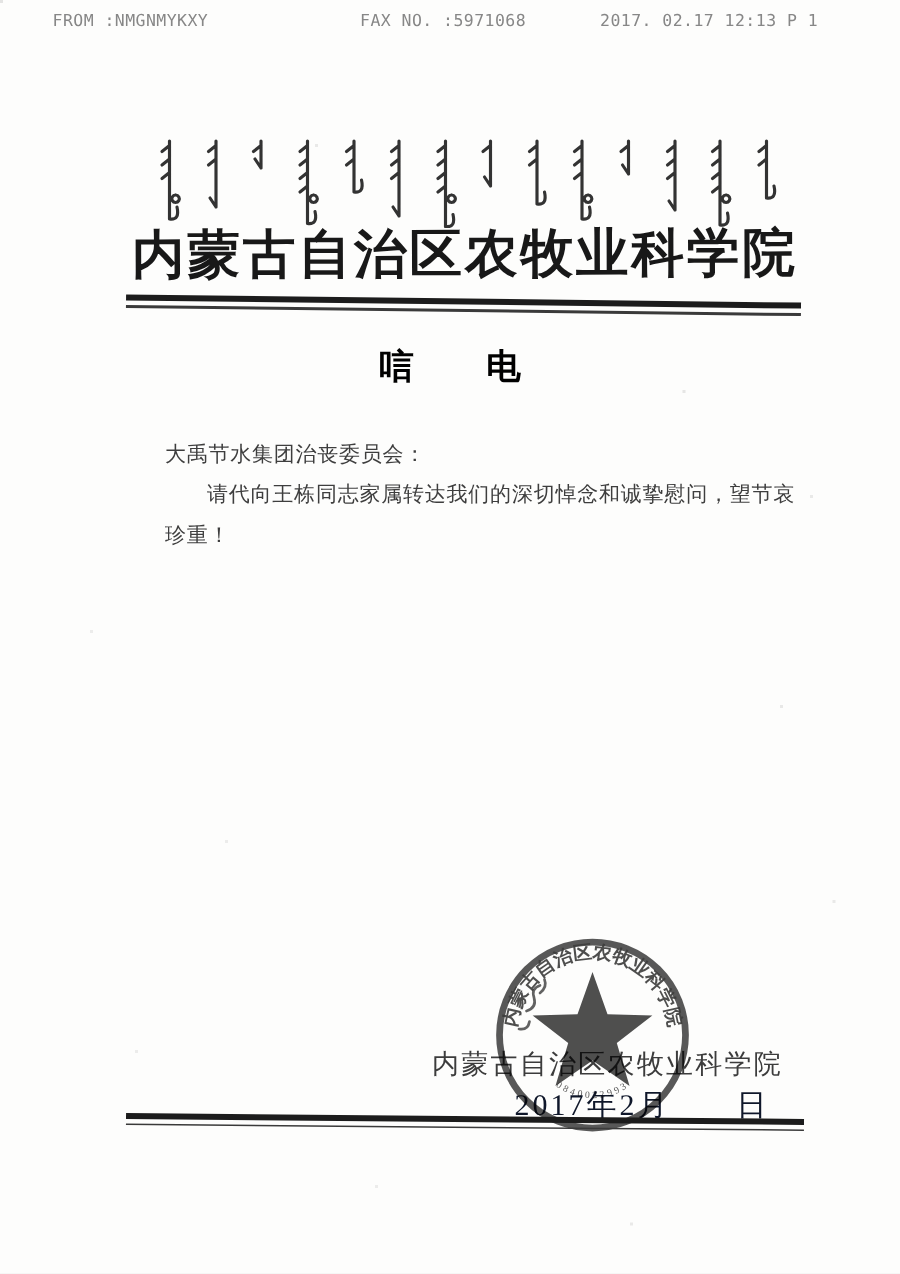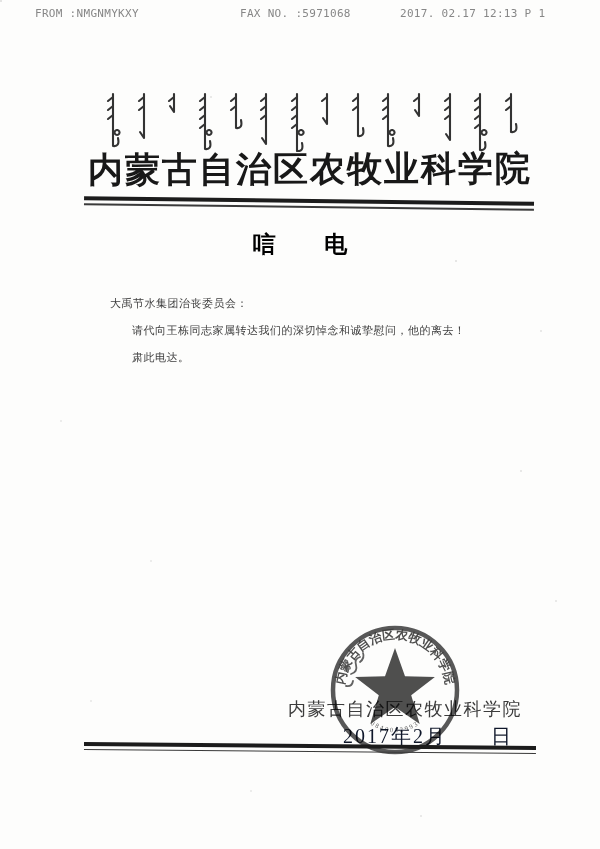--- a/index.html
+++ b/index.html
@@ -45,21 +45,21 @@
   .rule .thick { height:4px; background:#1c1c1c; }
   .rule .thin  { height:1.5px; background:#3a3a3a; margin-top:3px; }
 
   .doc-title {
     position:absolute; top:229px; left:0; width:600px; text-align:center;
     font-size:23px; font-weight:bold; color:#000000;
     letter-spacing:.55em; text-indent:.55em; white-space:pre;
   }
   .doc-body {
     position:absolute; top:290px; left:110px; width:420px;
-    font-size:11px; line-height:27.2px; color:#3e3e3e;
+    font-size:14px; line-height:27.2px; color:#3e3e3e;
     text-align:justify; letter-spacing:.5px;
   }
   .doc-body p.indent { text-indent:2em; }
   .signature-org {
     position:absolute; top:697px; left:288px; font-size:18px;
     color:#3c3c3c; letter-spacing:1.5px; white-space:nowrap;
   }
   .signature-date {
     position:absolute; top:723px; left:343px; font-size:20px;
     color:#0f172a; letter-spacing:2px; white-space:nowrap;
@@ -103,22 +103,21 @@
 
   <div class="rule rule-top">
     <div class="thick"></div>
       <div class="thin"></div>
   </div>
 
   <div class="doc-title">唁　电</div>
 
   <div class="doc-body">
     <p>大禹节水集团治丧委员会：</p>
-    <p class="indent">请代向王栋同志家属转达我们的深切悼念和诚挚慰问，他的离去！</p>
-    <p class="indent">肃此电达。</p>
+    <p class="indent">请代向王栋同志家属转达我们的深切悼念和诚挚慰问，望节哀珍重！</p>
   </div>
 
   <div class="signature-org">内蒙古自治区农牧业科学院</div>
   <div class="signature-date">2017年2月　　日</div>
 
   <svg class="seal" width="152" height="148" viewBox="0 0 152 148">
     <circle cx="75" cy="70" r="62" fill="none" stroke="#2b2b2b" stroke-width="4.5" opacity=".85"></circle>
     <polygon fill="#2b2b2b" opacity=".9" points="75,28 85,56.2 114.9,57 91.2,75.3 99.7,104 75,87 50.3,104 58.8,75.3 35.1,57 65,56.2"></polygon>
     <defs>
       <path id="rimArc" d="M 27.1 87.4 A 51 51 0 1 1 122.9 87.4" fill="none"></path>

